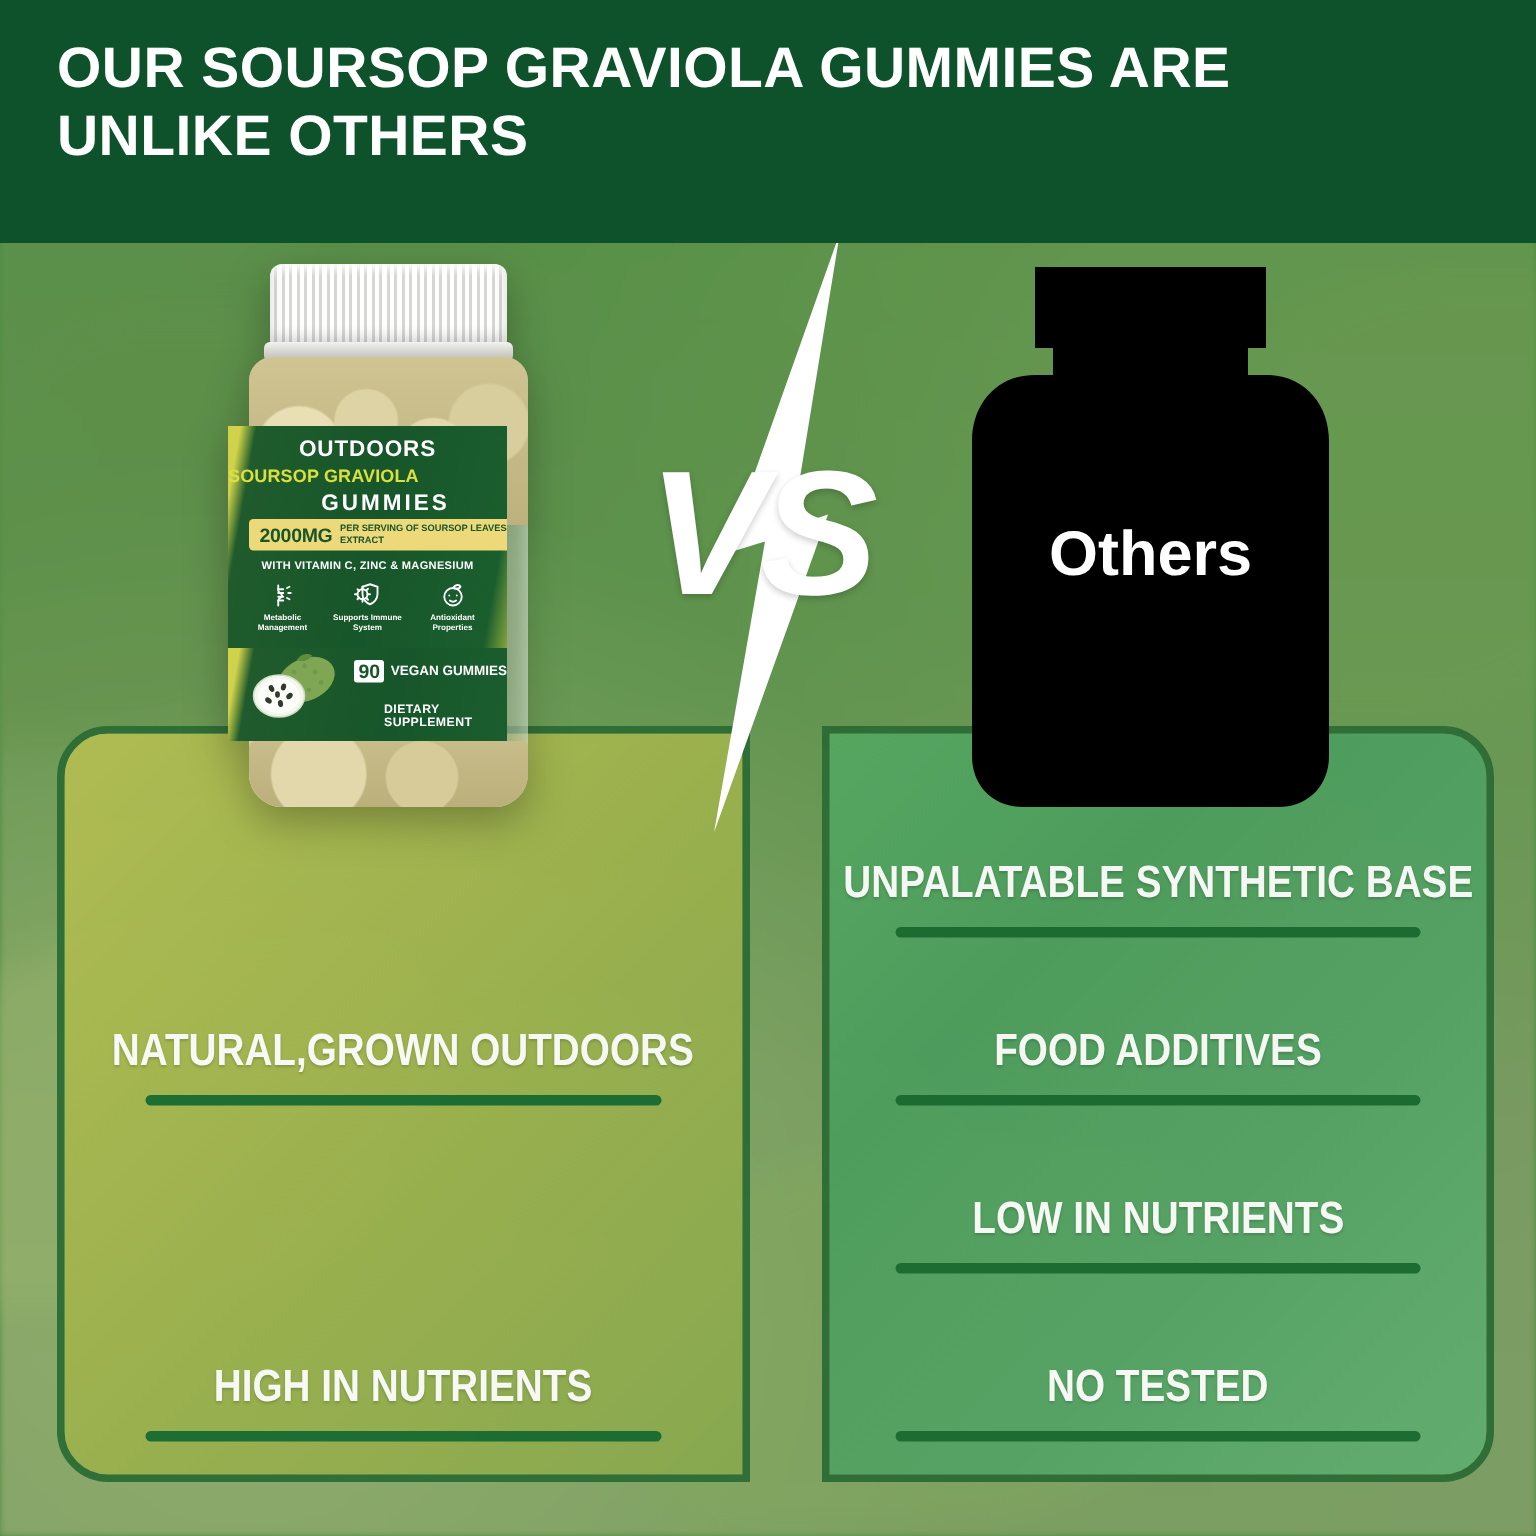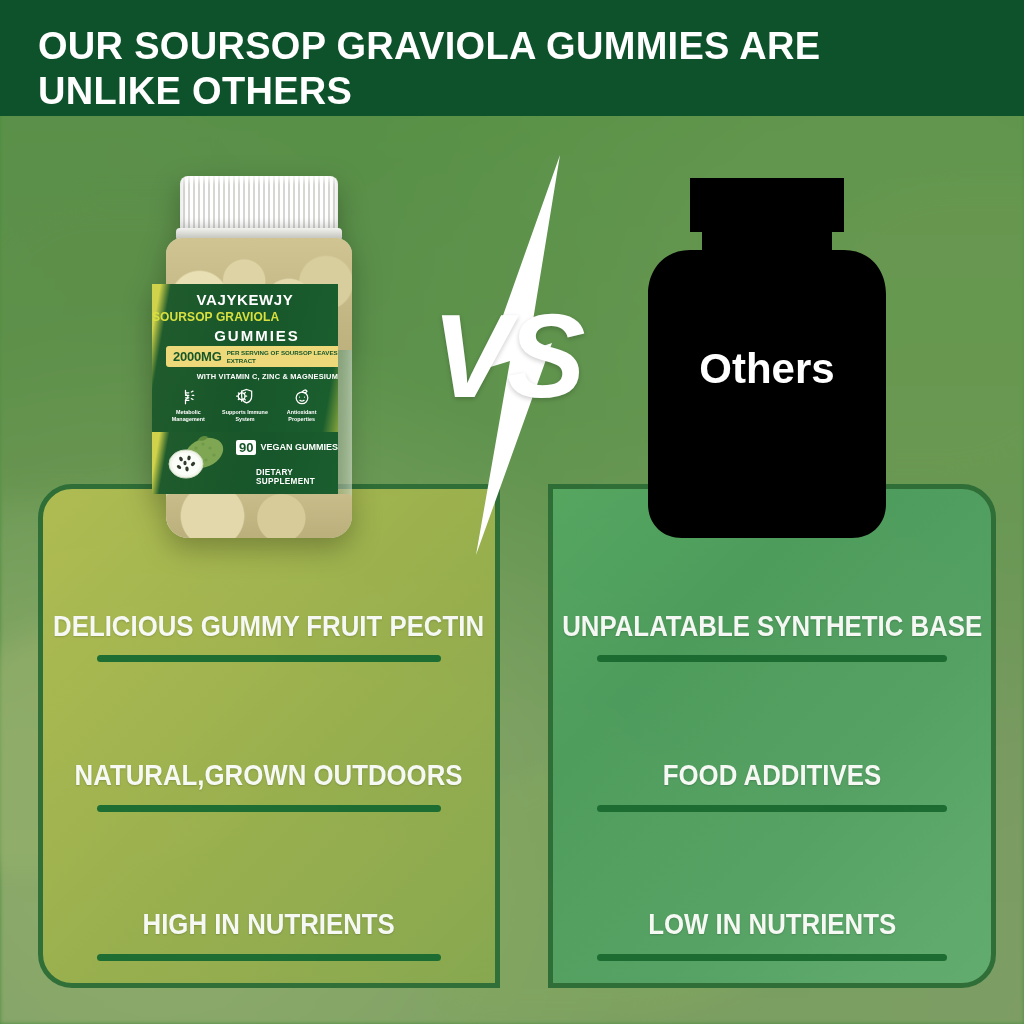--- a/index.html
+++ b/index.html
@@ -24,21 +24,21 @@
       linear-gradient(180deg,#52923f 0%,#5d9a4a 38%,#7b9a63 72%,#7e9d66 100%);
     filter:blur(2px);
   }
   .bg-leaf {
     position:absolute; border-radius:50% 12% 50% 12%;
     filter:blur(13px); opacity:.40;
   }
 
   
   .header {
-    position:absolute; left:0; top:0; width:1024px; height:116px;
+    position:absolute; left:0; top:0; width:1024px; height:162px;
     background:#0d522b; z-index:6;
   }
   .header-title {
     position:absolute; left:38px; top:24px; width:930px;
     color:#ffffff; font-size:38px; font-weight:bold;
     line-height:1.19; letter-spacing:.3px;
     font-family:"Liberation Sans", sans-serif;
   }
 
   
@@ -168,21 +168,21 @@
   }
   .dose-mg {
     color:#17562a; font-size:13px; font-weight:bold;
     padding-left:7px; letter-spacing:-.2px;
   }
   .dose-txt {
     color:#17562a; font-size:6.2px; font-weight:bold;
     line-height:1.25; padding-left:5px;
   }
   .with-vit {
-    position:absolute; left:0; top:88px; width:100%; text-align:right;
+    position:absolute; left:0; top:88px; width:100%; text-align:center;
     color:#ffffff; font-size:7.4px; font-weight:bold; letter-spacing:.2px;
   }
   .benefits {
     position:absolute; left:8px; top:101px; width:170px;
     display:flex; justify-content:space-around;
   }
   .benefit { width:52px; text-align:center; }
   .benefit-ico { height:23px; display:flex; align-items:center; justify-content:center; }
   .benefit-txt {
     color:#ffffff; font-size:5.4px; font-weight:bold;
@@ -237,21 +237,21 @@
 
     <div class="jar">
       <div class="gummies"></div>
     </div>
 
     <div class="jar-base">
       <div class="gummies-bot"></div>
     </div>
 
     <div class="label">
-      <div class="brand">VAJYKEWJY</div>
+      <div class="brand">OUTDOORS</div>
       <div class="prod-name">SOURSOP GRAVIOLA</div>
       <div class="prod-sub">GUMMIES</div>
 
       <div class="dose-band">
         <div class="dose-mg">2000MG</div>
         <div class="dose-txt">PER SERVING OF SOURSOP LEAVES EXTRACT</div>
       </div>
 
       <div class="with-vit">WITH VITAMIN C, ZINC &amp; MAGNESIUM</div>
 
@@ -329,24 +329,20 @@
   <div class="vs-text">VS</div>
 
   <svg class="others-bottle" width="238" height="360" viewBox="0 0 238 360">
     <path d="M42 0h154a0 0 0 0 1 0 0v54a0 0 0 0 1 0 0h-12v18h12c26 0 42 20 42 44v210c0 20-14 34-34 34H34c-20 0-34-14-34-34V116c0-24 16-44 42-44h12V54H42z" fill="#000000" transform="translate(0,0)"></path>
   </svg>
   <div class="others-label">Others</div>
 
   <div class="panel panel-left">
     <div class="rows">
       <div class="row">
-        <div class="row-text">DELICIOUS GUMMY FRUIT PECTIN</div>
-        <div class="row-rule"></div>
-      </div>
-      <div class="row">
         <div class="row-text">NATURAL,GROWN OUTDOORS</div>
         <div class="row-rule"></div>
       </div>
       <div class="row">
         <div class="row-text">HIGH IN NUTRIENTS</div>
         <div class="row-rule"></div>
       </div>
     </div>
   </div>
 
@@ -357,16 +353,20 @@
         <div class="row-rule"></div>
       </div>
       <div class="row">
         <div class="row-text">FOOD ADDITIVES</div>
         <div class="row-rule"></div>
       </div>
       <div class="row">
         <div class="row-text">LOW IN NUTRIENTS</div>
         <div class="row-rule"></div>
       </div>
+      <div class="row">
+        <div class="row-text">NO TESTED</div>
+        <div class="row-rule"></div>
+      </div>
     </div>
   </div>
 
 </div>
 
 </body></html>

